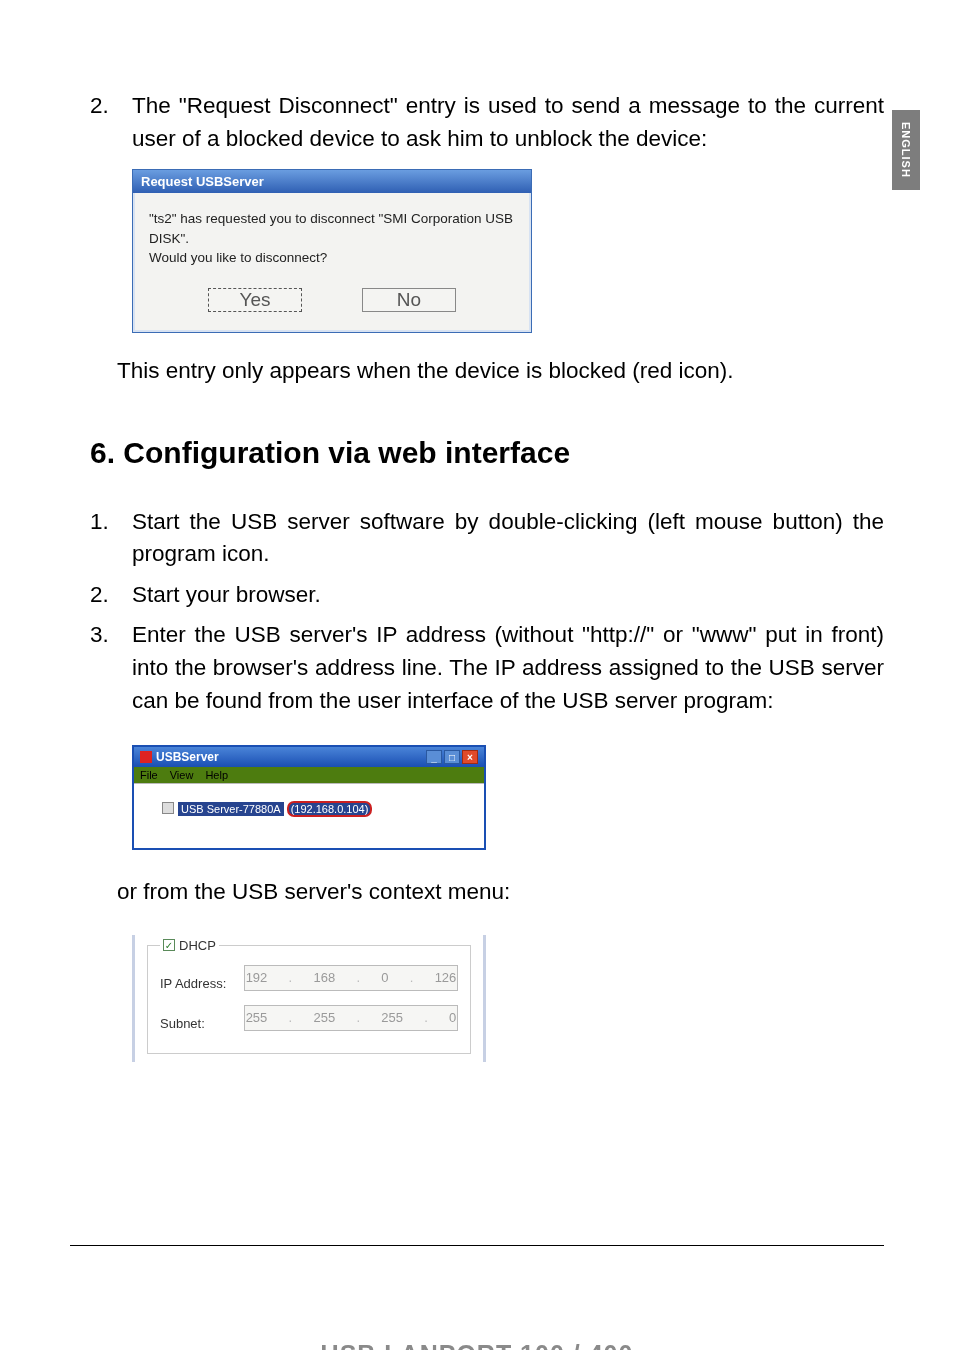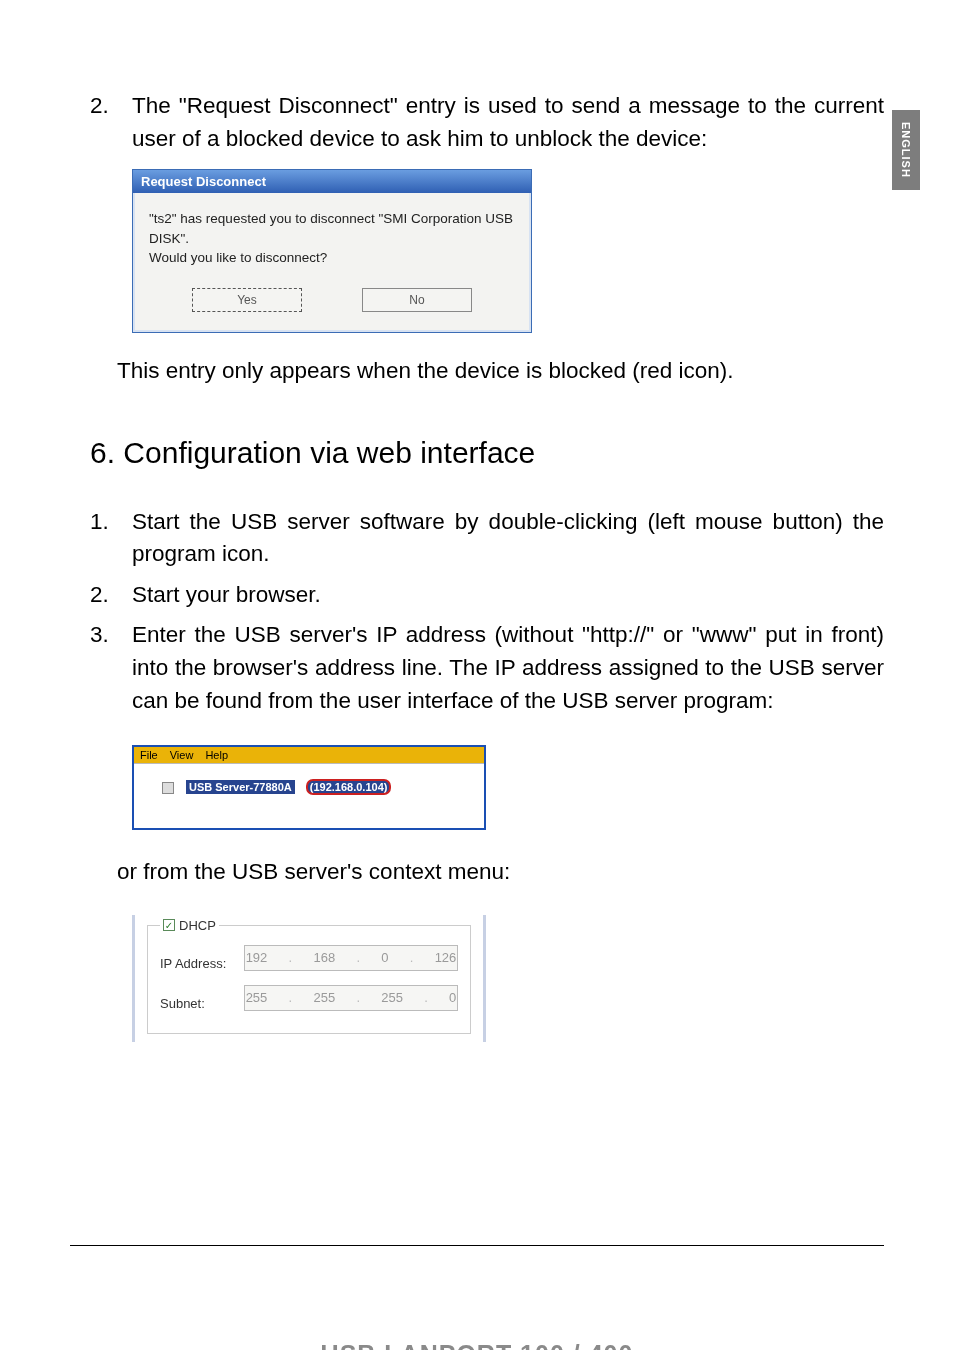--- a/index.html
+++ b/index.html
@@ -5,38 +5,38 @@
   * { box-sizing: border-box; margin: 0; padding: 0; }
   html, body { width: 954px; height: 1350px; background: #fff; font-family: Arial, Helvetica, sans-serif; color: #000; }
   .page { position: relative; width: 954px; height: 1350px; padding: 90px 70px 0 90px; }
   .lang-tab { position: absolute; right: 34px; top: 110px; width: 28px; height: 80px; background: #7d7d7d; color: #fff; font-size: 11px; font-weight: bold; letter-spacing: 1px; display: flex; align-items: center; justify-content: center; writing-mode: vertical-rl; text-orientation: mixed; border-radius: 0 0 0 0; }
   .body-text { font-size: 22.5px; line-height: 1.45; }
   ol.main { list-style: none; }
   ol.main > li { display: flex; margin-bottom: 8px; }
   ol.main > li > .num { width: 42px; flex-shrink: 0; }
   ol.main > li > .txt { flex: 1; text-align: justify; }
   .indent { margin-left: 27px; }
-  h2.section { font-size: 30px; font-weight: normal; margin: 48px 0 36px 0; }
+  h2.section { font-size: 30px; font-weight: bold; margin: 48px 0 36px 0; }
   .dialog { margin: 14px 0 22px 42px; width: 400px; border: 1px solid #3b6cb5; background: #e8eef6; }
   .dialog-title { background: linear-gradient(#6a9de0,#2f5fb3); color: #fff; font-size: 13px; font-weight: bold; padding: 4px 8px; }
   .dialog-body { padding: 16px 14px 18px 14px; background: #f3f3f1; border: 2px solid #d7e2f2; border-top: none; }
   .dialog-msg { font-size: 13.5px; line-height: 1.45; color: #222; margin-bottom: 20px; }
   .dialog-buttons { display: flex; justify-content: center; gap: 60px; }
-  .dialog-buttons button { width: 110px; height: 24px; font-size: 12px; background: #f4f4f2; border: 1px solid #888; color: #555; }
+  .dialog-buttons button { width: 94px; height: 24px; font-size: 19px; background: #f4f4f2; border: 1px solid #888; color: #555; }
   .dialog-buttons button.primary { border: 1px dashed #555; }
   .win { margin: 14px 0 22px 42px; width: 354px; border: 2px solid #1a4fb3; }
   .win-title { background: linear-gradient(#4a84d8, #1a4fb3); color: #fff; font-size: 12px; font-weight: bold; padding: 3px 6px; display: flex; align-items: center; justify-content: space-between; }
   .win-title .left { display: flex; align-items: center; gap: 4px; }
   .win-title .ico { width: 12px; height: 12px; background: #d22; display: inline-block; }
   .win-ctrls { display: flex; gap: 2px; }
   .win-ctrls span { width: 16px; height: 14px; display: inline-flex; align-items: center; justify-content: center; font-size: 10px; background: #5a8ed6; border: 1px solid #2a58a0; color: #fff; }
   .win-ctrls span.close { background: #e04a2a; border-color: #a02a12; }
-  .win-menu { background: #eab308; font-size: 11px; padding: 2px 6px; display: flex; gap: 12px; border-bottom: 1px solid #bbb; }
+  .win-menu { background: #4d7c0f; font-size: 11px; padding: 2px 6px; display: flex; gap: 12px; border-bottom: 1px solid #bbb; }
   .win-body { background: #fff; padding: 16px 12px 30px 28px; }
-  .tree-item { display: inline-flex; align-items: flex-end; gap: 12px; font-weight: bold; }
+  .tree-item { display: inline-flex; align-items: flex-start; gap: 4px; }
   .tree-ico { width: 12px; height: 12px; background: #ddd; border: 1px solid #888; display: inline-block; }
   .tree-label { font-size: 11px; background: #27448f; color: #fff; padding: 1px 3px; }
   .tree-ip { font-size: 11px; color: #fff; background: #27448f; padding: 1px 3px; outline: 2px solid #cc2020; outline-offset: -1px; border-radius: 6px; }
   .form { margin: 14px 0 0 42px; width: 354px; border-left: 3px solid #c7d0e4; border-right: 3px solid #c7d0e4; padding: 10px 12px 8px 12px; background: #fff; }
   .fs { border: 1px solid #ccc; padding: 12px 12px 8px 12px; }
   .fs-legend { font-size: 13px; color: #333; display: flex; align-items: center; gap: 4px; margin: -20px 0 12px 0; background: #fff; width: max-content; padding: 0 3px; }
   .fs-legend .chk { width: 12px; height: 12px; border: 1px solid #5a8a5a; display: inline-flex; align-items: center; justify-content: center; font-size: 10px; color: #2a7a2a; }
   .fs-row { display: flex; align-items: flex-end; margin-bottom: 14px; }
   .fs-row label { width: 84px; font-size: 13px; color: #333; }
   .ipbox { flex: 1; border: 1px solid #bbb; background: #f6f6f4; height: 26px; display: flex; align-items: center; justify-content: space-around; font-size: 13px; color: #9a9a9a; gap: 20px; }
@@ -52,21 +52,21 @@
   <div class="lang-tab">ENGLISH</div>
 
   <ol class="main body-text">
     <li>
       <span class="num">2.</span>
       <span class="txt">The "Request Disconnect" entry is used to send a message to the current user of a blocked device to ask him to unblock the device:</span>
     </li>
   </ol>
 
   <div class="dialog">
-    <div class="dialog-title">Request Disconnect</div>
+    <div class="dialog-title">Request USBServer</div>
     <div class="dialog-body">
       <div class="dialog-msg">
         <span>"ts2" has requested you to disconnect "SMI Corporation USB DISK".</span><br>
         <span>Would you like to disconnect?</span>
       </div>
       <div class="dialog-buttons">
         <button class="primary">Yes</button>
         <button>No</button>
       </div>
     </div>
@@ -85,20 +85,31 @@
       <span class="num">2.</span>
       <span class="txt" style="text-align:left">Start your browser.</span>
     </li>
     <li>
       <span class="num">3.</span>
       <span class="txt">Enter the USB server's IP address (without "http://" or "www" put in front) into the browser's address line. The IP address assigned to the USB server can be found from the user interface of the USB server program:</span>
     </li>
   </ol>
 
   <div class="win" style="margin-top:28px">
+    <div class="win-title">
+      <span class="left">
+        <span class="ico"></span>
+        <span>USBServer</span>
+      </span>
+      <span class="win-ctrls">
+        <span>_</span>
+        <span>□</span>
+        <span class="close">×</span>
+      </span>
+    </div>
     <div class="win-menu">
       <span>File</span>
       <span>View</span>
       <span>Help</span>
     </div>
     <div class="win-body">
       <span class="tree-item">
         <span class="tree-ico"></span>
         <span class="tree-label">USB Server-77880A</span>
           <span class="tree-ip">(192.168.0.104)</span>

